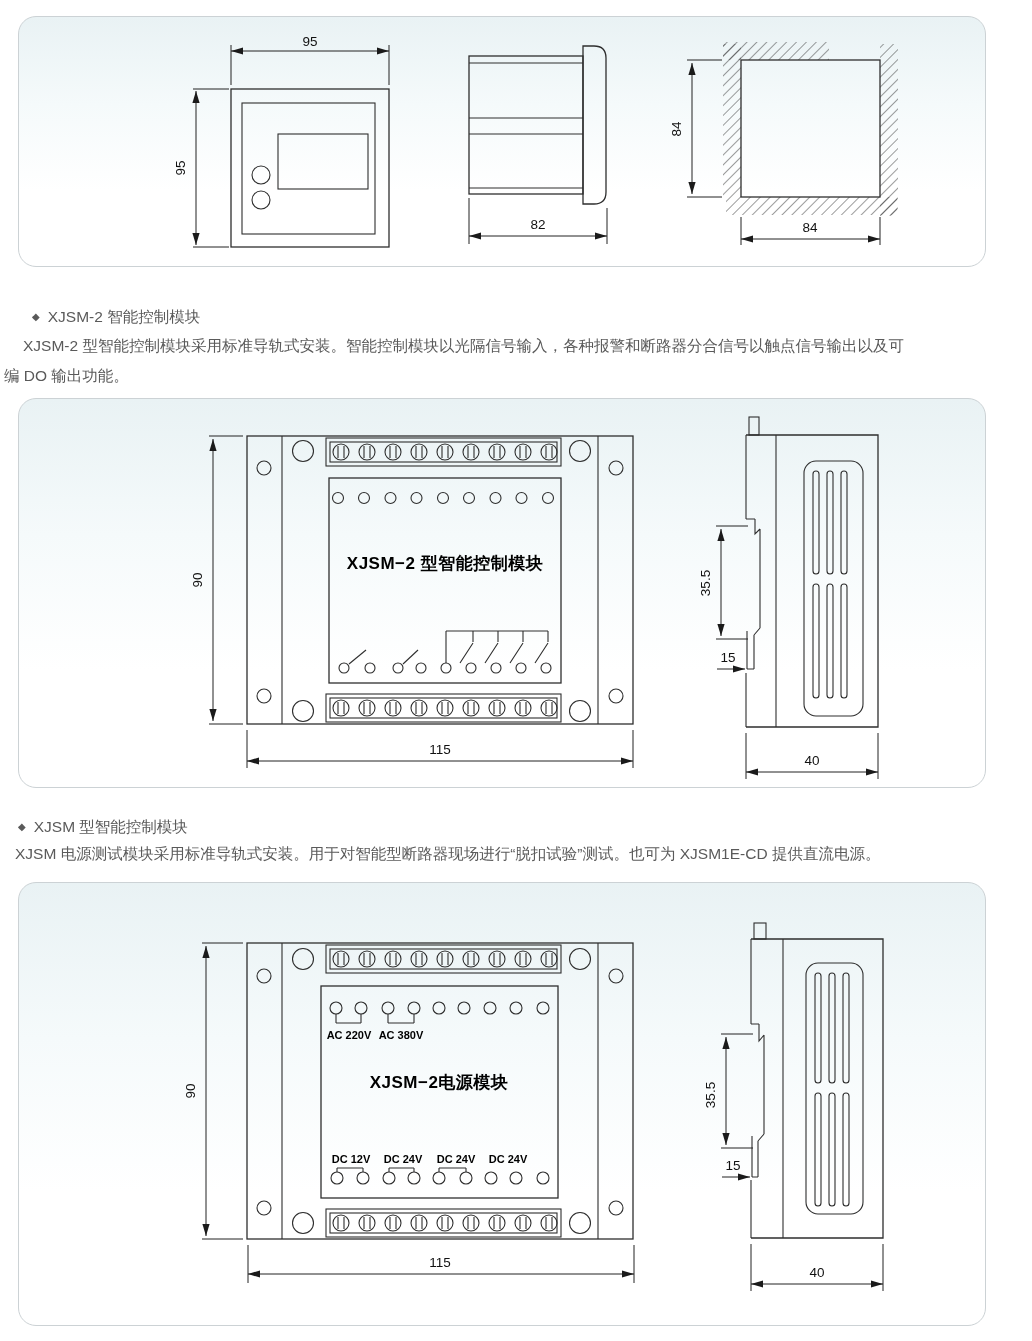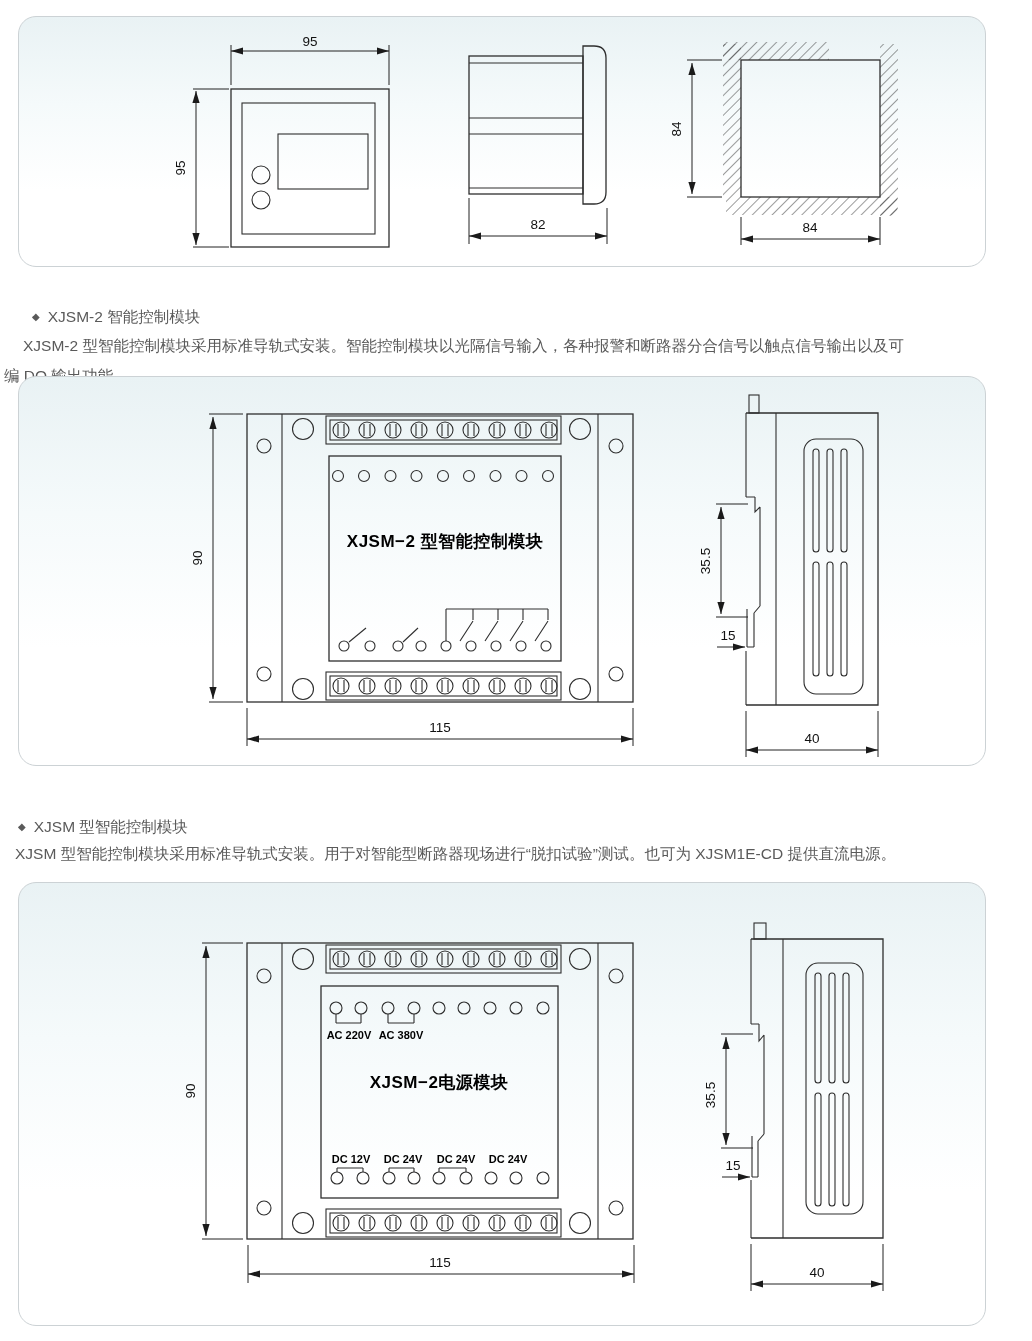--- a/index.html
+++ b/index.html
@@ -2,21 +2,21 @@
 <html><head>
 <meta charset="utf-8">
 <style>
   html,body{margin:0;padding:0;}
   body{width:1032px;height:1341px;position:relative;background:#ffffff;
        font-family:"Liberation Sans",sans-serif;overflow:hidden;}
   .card{position:absolute;left:18px;width:968px;box-sizing:border-box;
         border:1px solid #ccd2d5;border-radius:18px;
         background:linear-gradient(180deg,#e9f2f4 0%,#f5fafb 35%,#ffffff 70%,#ffffff 100%);}
   #card1{top:16px;height:251px;}
-  #card2{top:376px;height:390px;text-align:right;}
+  #card2{top:398px;height:390px;text-align:right;}
   #card3{top:882px;height:444px;}
   .card svg{position:absolute;left:0;top:0;}
   .sec{position:absolute;color:#5a5a5a;font-size:15.5px;line-height:22px;white-space:nowrap;text-align:right;}
   .bullet{font-size:10px;vertical-align:2px;margin-right:8px;color:#5a5a5a;}
   
   .ln{fill:none;stroke:#2e2e2e;stroke-width:1.3;}
   .lt{fill:none;stroke:#2e2e2e;stroke-width:1.1;}
   .dim{fill:none;stroke:#222222;stroke-width:1;}
   .dtx{font-size:13.5px;fill:#111111;}
   .ttl{font-weight:bold;font-size:17px;fill:#000000;letter-spacing:0.5px;}
@@ -187,21 +187,21 @@
     <text class="dtx anch" x="709" y="263">15</text>
     <line class="dim" x1="698" y1="270" x2="726" y2="270" marker-end="url(#ar2)"></line>
     <path class="dim" d="M727,334 V380 M859,334 V380"></path>
     <line class="dim" x1="727" y1="373" x2="859" y2="373" marker-start="url(#ar2)" marker-end="url(#ar2)"></line>
     <text class="dtx anch" x="793" y="366">40</text>
   </g>
 </svg>
 </div>
 
 <div class="sec" style="left:18px;top:816px"><span class="bullet">◆</span><span>XJSM 型智能控制模块</span></div>
-<div class="sec" style="left:15px;top:843px">XJSM 型智能控制模块采用标准导轨式安装。用于对智能型断路器现场进行“脱扣试验”测试。也可为 XJSM1E-CD 提供直流电源。</div>
+<div class="sec" style="left:15px;top:843px">XJSM 电源测试模块采用标准导轨式安装。用于对智能型断路器现场进行“脱扣试验”测试。也可为 XJSM1E-CD 提供直流电源。</div>
 
 <div class="card" id="card3">
 <svg width="996" height="444" viewBox="0 0 996 444">
   <defs>
     <marker id="ar3" markerUnits="userSpaceOnUse" markerWidth="14" markerHeight="10" refX="12.5" refY="5" orient="auto-start-reverse">
       <path d="M12.5,5 L0.5,1.4 L0.5,8.6 Z" fill="#1a1a1a"></path>
     </marker>
   </defs>
 
   <g>

